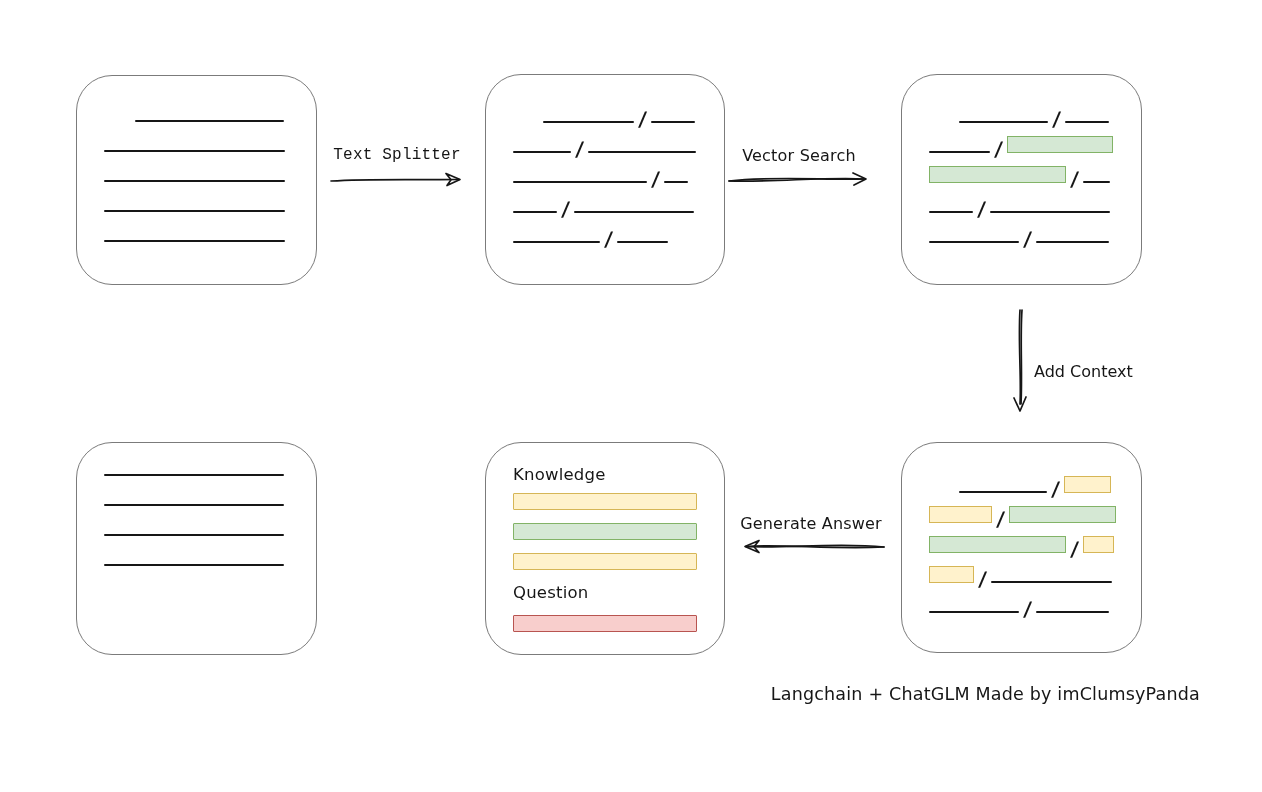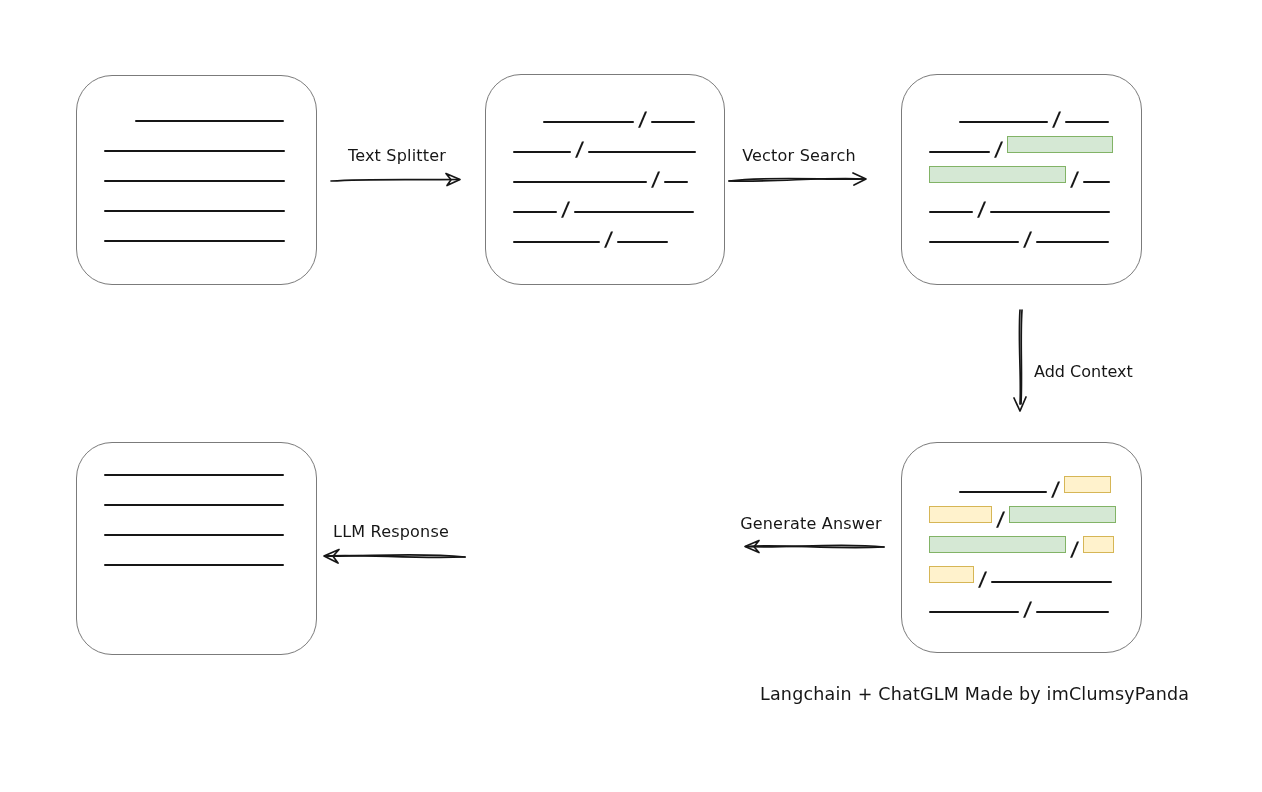--- a/index.html
+++ b/index.html
@@ -29,21 +29,21 @@
   .bar.red{background:var(--red-fill);border:1.5px solid var(--red-stroke);}
   .arrow{position:absolute;}
   .arrow-label{
     font-size:16px;font-weight:500;text-align:center;white-space:nowrap;
     color:#161616;height:22px;letter-spacing:.2px;
   }
   .arrow svg{display:block;}
   .st{stroke:#161616;stroke-width:1.7;fill:none;stroke-linecap:round;stroke-linejoin:round;}
   .caption{
     position:absolute;font-size:17.5px;font-weight:500;color:#161616;
-    text-align:left;white-space:nowrap;letter-spacing:.2px;
+    text-align:right;white-space:nowrap;letter-spacing:.2px;
   }
   .side-label{position:absolute;font-size:16px;font-weight:500;color:#161616;white-space:nowrap;}
 </style>
 </head>
 <body>
 
 <div class="canvas">
 
   <div class="node" style="left:76px;top:75px;width:241px;height:210px;">
     <div class="rows" style="padding-top:29px;">
@@ -148,39 +148,53 @@
           <div class="seg line" style="width: 121px;"></div>
         </div>
         <div class="trow">
           <div class="seg line" style="width: 90px;"></div>
           <span class="slash">/</span>
           <div class="seg line" style="width: 73px;"></div>
         </div>
       </div>
   </div>
 
+  <div class="node" style="left:485px;top:442px;width:240px;height:213px;">
+    <div class="box-pad" style="padding-top:22px;">
+      <div class="hdr">Knowledge</div>
+      <div style="margin-top:9px;">
+          <div class="bar yellow"></div>
+          <div class="bar green"></div>
+          <div class="bar yellow"></div>
+        </div>
+      <div class="hdr" style="margin-top:8px;">Question</div>
+      <div style="margin-top:13px;">
+          <div class="bar red"></div>
+        </div>
+    </div>
+  </div>
 
   <div class="node" style="left:76px;top:442px;width:241px;height:213px;">
     <div class="rows" style="padding-top:16px;">
         <div class="trow">
           <div class="seg line" style="width: 180px;"></div>
         </div>
         <div class="trow">
           <div class="seg line" style="width: 180px;"></div>
         </div>
         <div class="trow">
           <div class="seg line" style="width: 180px;"></div>
         </div>
         <div class="trow">
           <div class="seg line" style="width: 180px;"></div>
         </div>
       </div>
   </div>
 
-  <div class="arrow" style="left:330px;top:146px;width:134px;">
+  <div class="arrow" style="left:330px;top:146px;width:134px;font-family:Liberation Mono, monospace;">
     <div class="arrow-label">Text Splitter</div>
     <svg width="134" height="20" viewBox="0 0 134 20" style="margin-top:2px;">
       <path class="st" d="M1,11 C40,8.5 95,10 129,9.5"></path>
       <path class="st" d="M116,3.5 L130,9.5 L117,15.5 L121,9.8 Z"></path>
     </svg>
   </div>
 
   <div class="arrow" style="left:728px;top:146px;width:142px;">
     <div class="arrow-label">Vector Search</div>
     <svg width="142" height="20" viewBox="0 0 142 20" style="margin-top:2px;">
@@ -199,24 +213,16 @@
 
   <div class="arrow" style="left:737px;top:514px;width:148px;">
     <div class="arrow-label">Generate Answer</div>
     <svg width="148" height="20" viewBox="0 0 148 20" style="margin-top:2px;">
       <path class="st" d="M147,9 C100,4.5 50,10.5 9,8.5"></path>
       <path class="st" d="M147,9 C95,11.5 45,6 9,8.5"></path>
       <path class="st" d="M22,2.5 L8,8.5 L22,14.5 L17,8.8 Z"></path>
     </svg>
   </div>
 
-  <div class="arrow" style="left:316px;top:522px;width:150px;">
-    <div class="arrow-label">LLM Response</div>
-    <svg width="150" height="22" viewBox="0 0 150 22" style="margin-top:2px;">
-      <path class="st" d="M149,11 C100,6 55,10.5 9,10"></path>
-      <path class="st" d="M149,11 C95,13 50,8 9,10"></path>
-      <path class="st" d="M23,3.5 L8,10 L22,17 L17,10.3 Z"></path>
-    </svg>
-  </div>
 
   <div class="caption" style="left:760px;top:684px;width:440px;">Langchain + ChatGLM Made by imClumsyPanda</div>
 
 </div>
 
 </body></html>

